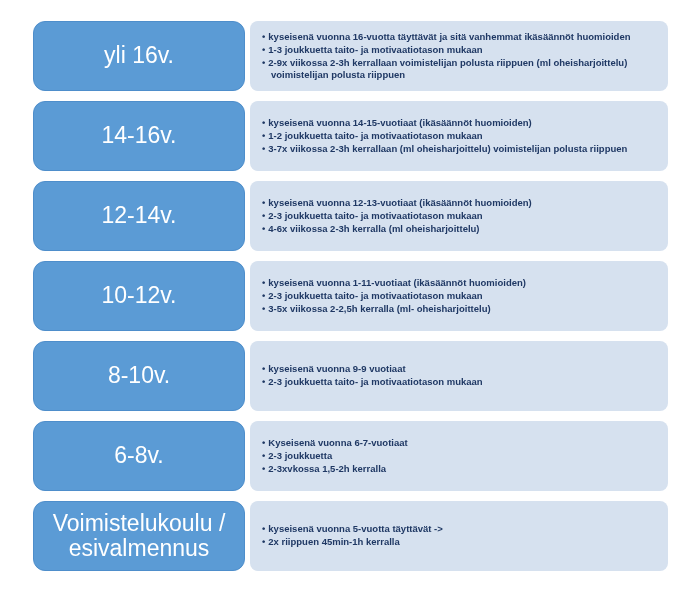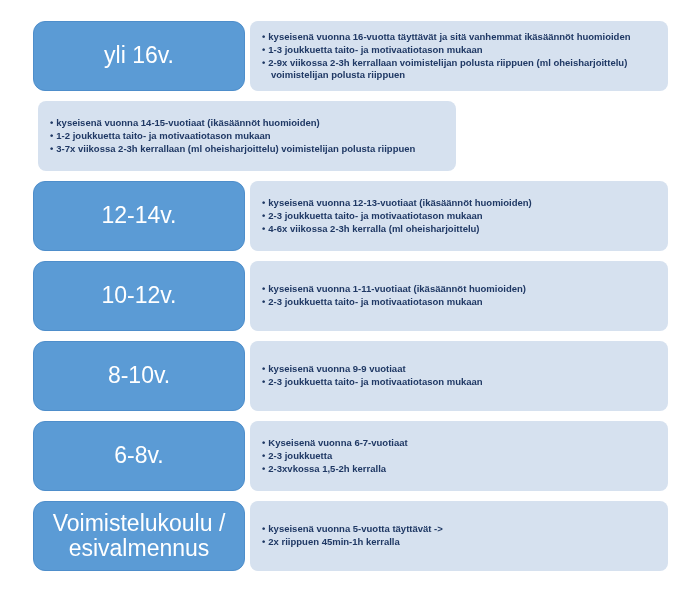--- a/index.html
+++ b/index.html
@@ -89,20 +89,23 @@
     <div class="content-box">
       <ul class="bullets">
           <li>kyseisenä vuonna 16-vuotta täyttävät ja sitä vanhemmat ikäsäännöt huomioiden</li>
           <li>1-3 joukkuetta taito- ja motivaatiotason mukaan</li>
           <li>2-9x viikossa 2-3h kerrallaan voimistelijan polusta riippuen (ml oheisharjoittelu) voimistelijan polusta riippuen</li>
         </ul>
     </div>
   </div>
 
   <div class="row">
+    <div class="label-box">
+      <span class="label-text">14-16v.</span>
+    </div>
     <div class="content-box">
       <ul class="bullets">
           <li>kyseisenä vuonna 14-15-vuotiaat (ikäsäännöt huomioiden)</li>
           <li>1-2 joukkuetta taito- ja motivaatiotason mukaan</li>
           <li>3-7x viikossa 2-3h kerrallaan (ml oheisharjoittelu) voimistelijan polusta riippuen</li>
         </ul>
     </div>
   </div>
 
   <div class="row">
@@ -119,20 +122,21 @@
   </div>
 
   <div class="row">
     <div class="label-box">
       <span class="label-text">10-12v.</span>
     </div>
     <div class="content-box">
       <ul class="bullets">
           <li>kyseisenä vuonna 1-11-vuotiaat (ikäsäännöt huomioiden)</li>
           <li>2-3 joukkuetta taito- ja motivaatiotason mukaan</li>
+          <li>3-5x viikossa 2-2,5h kerralla (ml- oheisharjoittelu)</li>
         </ul>
     </div>
   </div>
 
   <div class="row">
     <div class="label-box">
       <span class="label-text">8-10v.</span>
     </div>
     <div class="content-box">
       <ul class="bullets">

